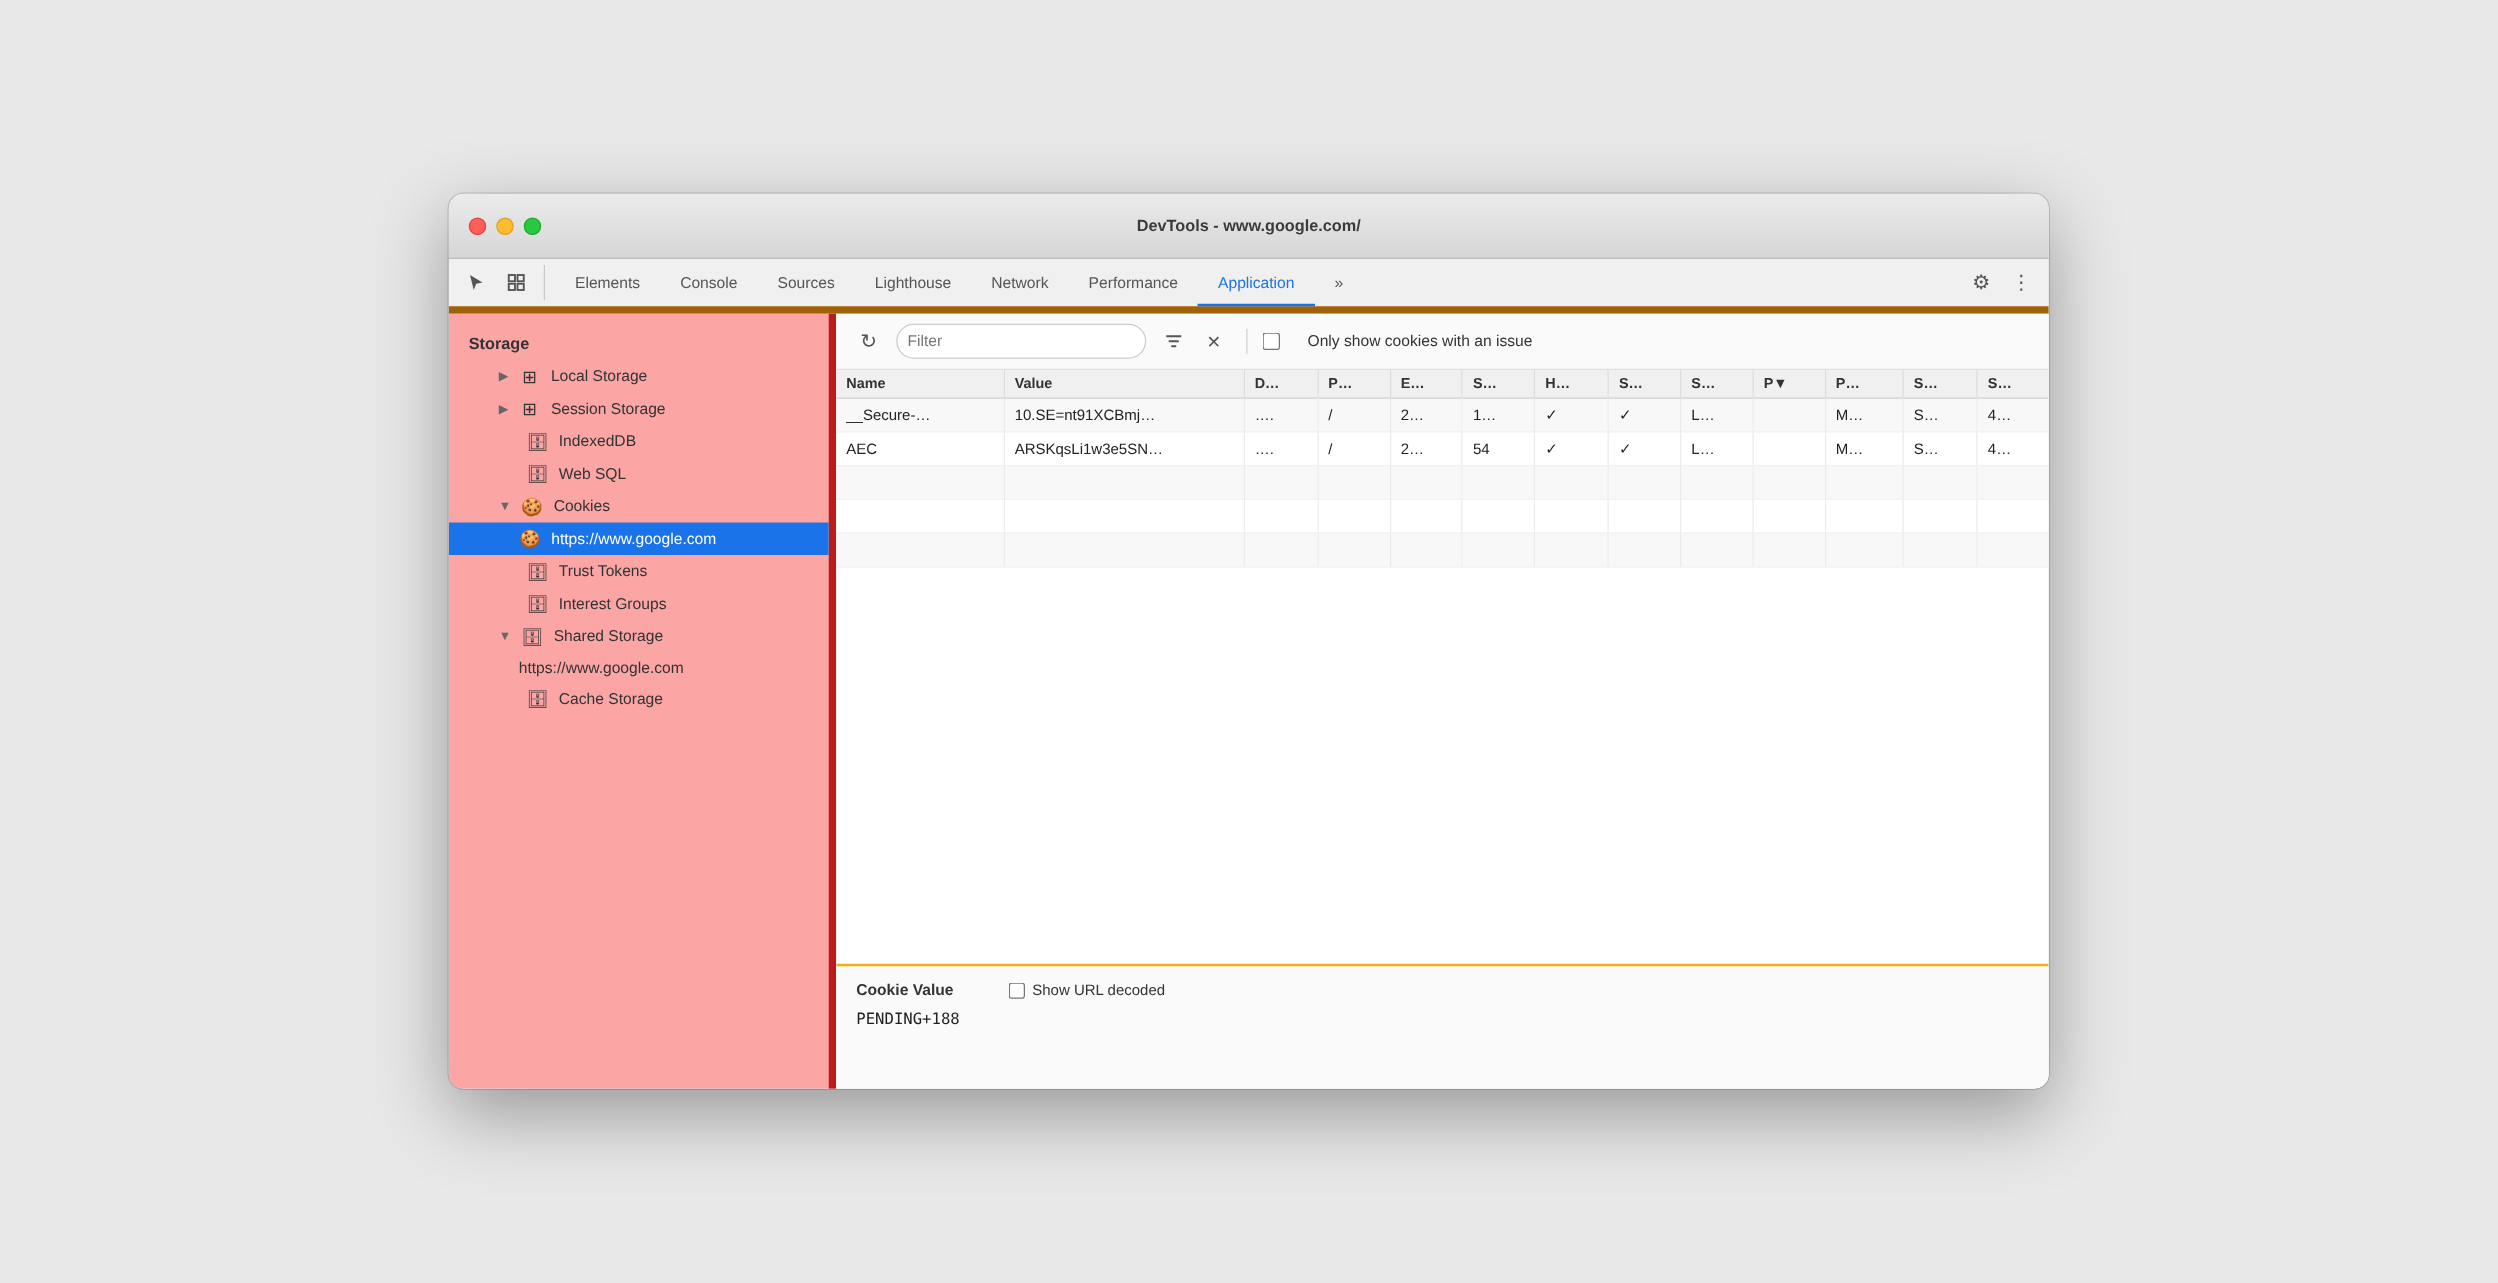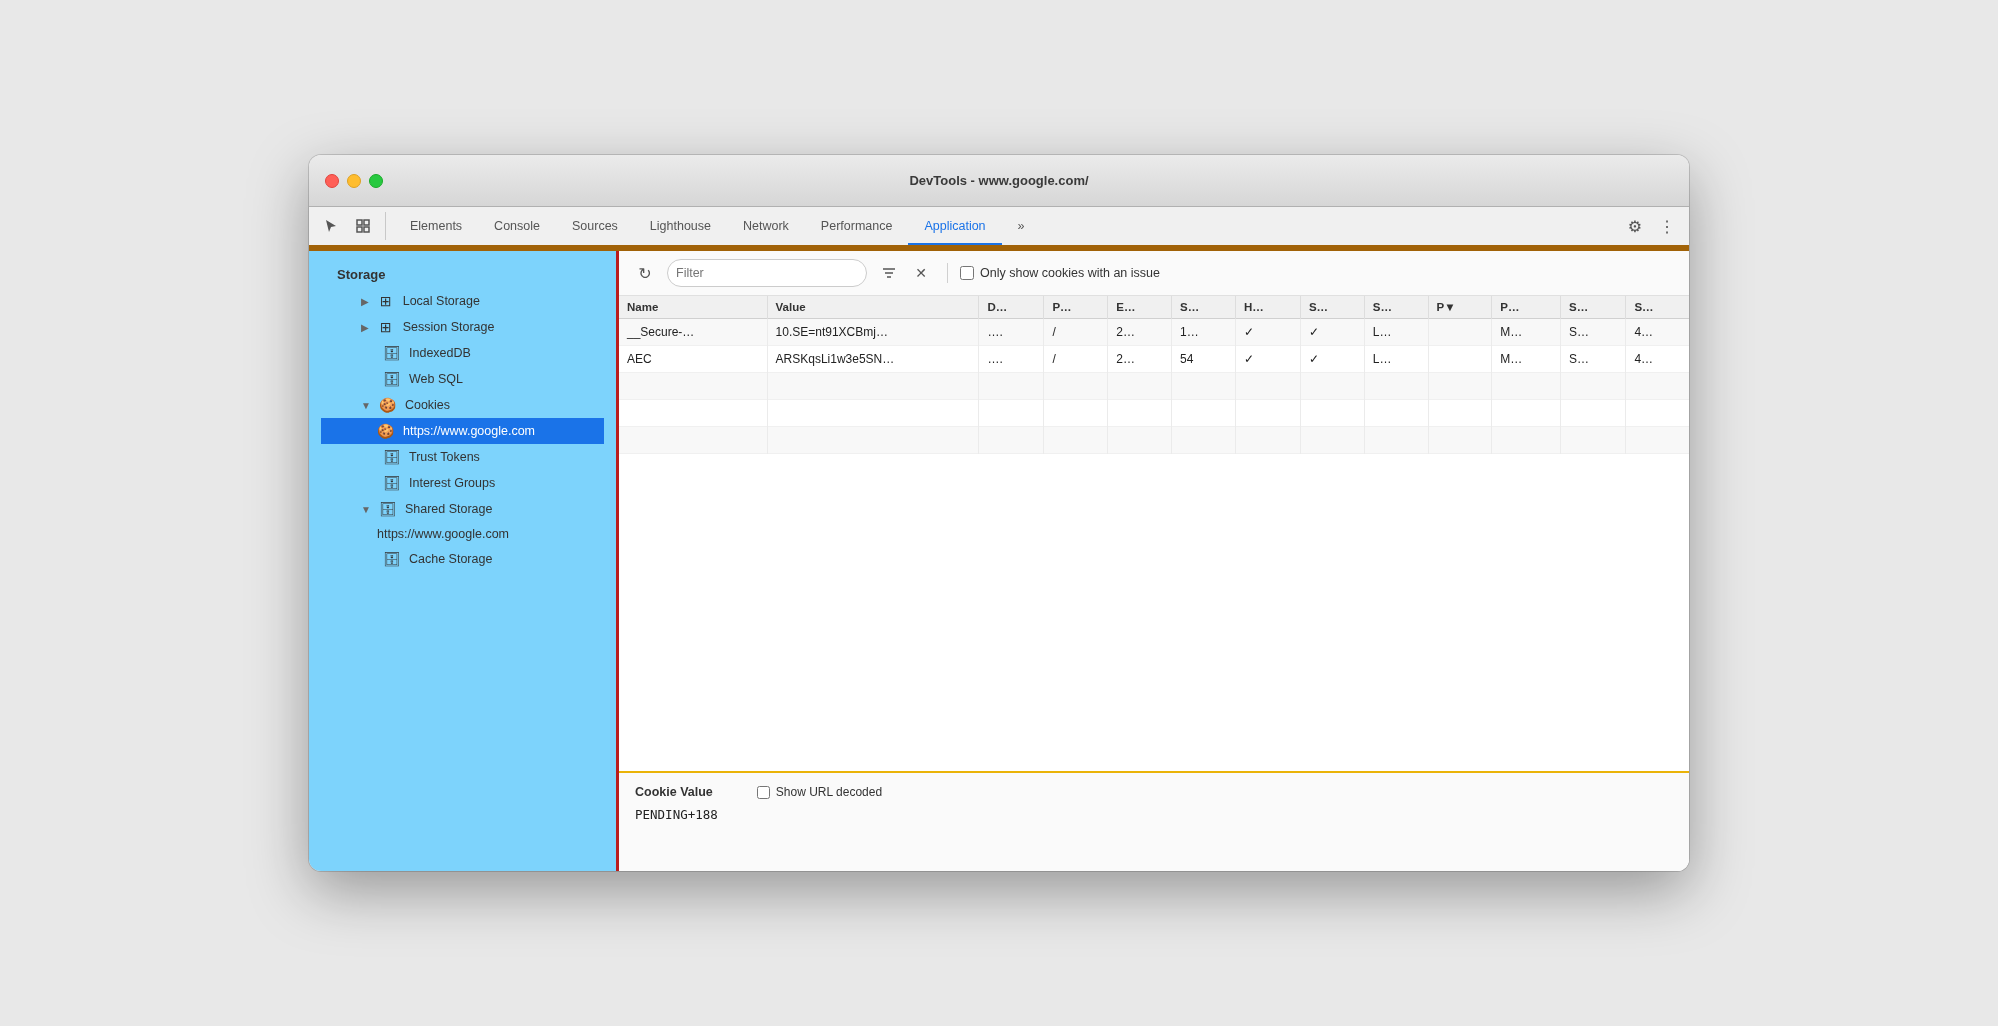--- a/index.html
+++ b/index.html
@@ -5,21 +5,21 @@
     * { box-sizing: border-box; margin: 0; padding: 0; }
     body {
       background: #e8e8e8;
       display: flex;
       align-items: center;
       justify-content: center;
       min-height: 100vh;
       font-family: -apple-system, BlinkMacSystemFont, 'Helvetica Neue', Arial, sans-serif;
     }
     .window {
-      width: 1380px;
+      width: 1280px;
       background: #f5f5f5;
       border-radius: 12px;
       box-shadow: 0 20px 60px rgba(0,0,0,0.35), 0 0 0 1px rgba(0,0,0,0.15);
       overflow: hidden;
     }
     .titlebar {
       background: linear-gradient(to bottom, #ebebeb, #d6d6d6);
       height: 52px;
       display: flex;
       align-items: center;
@@ -125,24 +125,24 @@
       justify-content: center;
       font-size: 16px;
       color: #555;
     }
     .content {
       display: flex;
       height: 620px;
     }
     .sidebar {
       width: 310px;
-      background: #7dd3fc;
-      border-right: 3px solid #b91c1c;
+      background: #fca5a5;
+      border-right: 6px solid #b91c1c;
       overflow-y: auto;
-      padding: 12px 12px;
+      padding: 12px 0;
     }
     .sidebar-section-title {
       font-size: 11px;
       font-weight: 600;
       color: #333;
       padding: 4px 16px 6px 16px;
       text-transform: none;
       font-size: 13px;
     }
     .sidebar-item {
@@ -232,21 +232,21 @@
     }
     .filter-separator {
       width: 1px;
       height: 20px;
       background: #d0d0d0;
       margin: 0 4px;
     }
     .cookie-option {
       display: flex;
       align-items: center;
-      gap: 6px;
+      gap: 22px;
       font-size: 12.5px;
       color: #333;
     }
     .cookie-option input[type="checkbox"] {
       width: 14px;
       height: 14px;
     }
     .table-container {
       flex: 1;
       overflow: auto;

